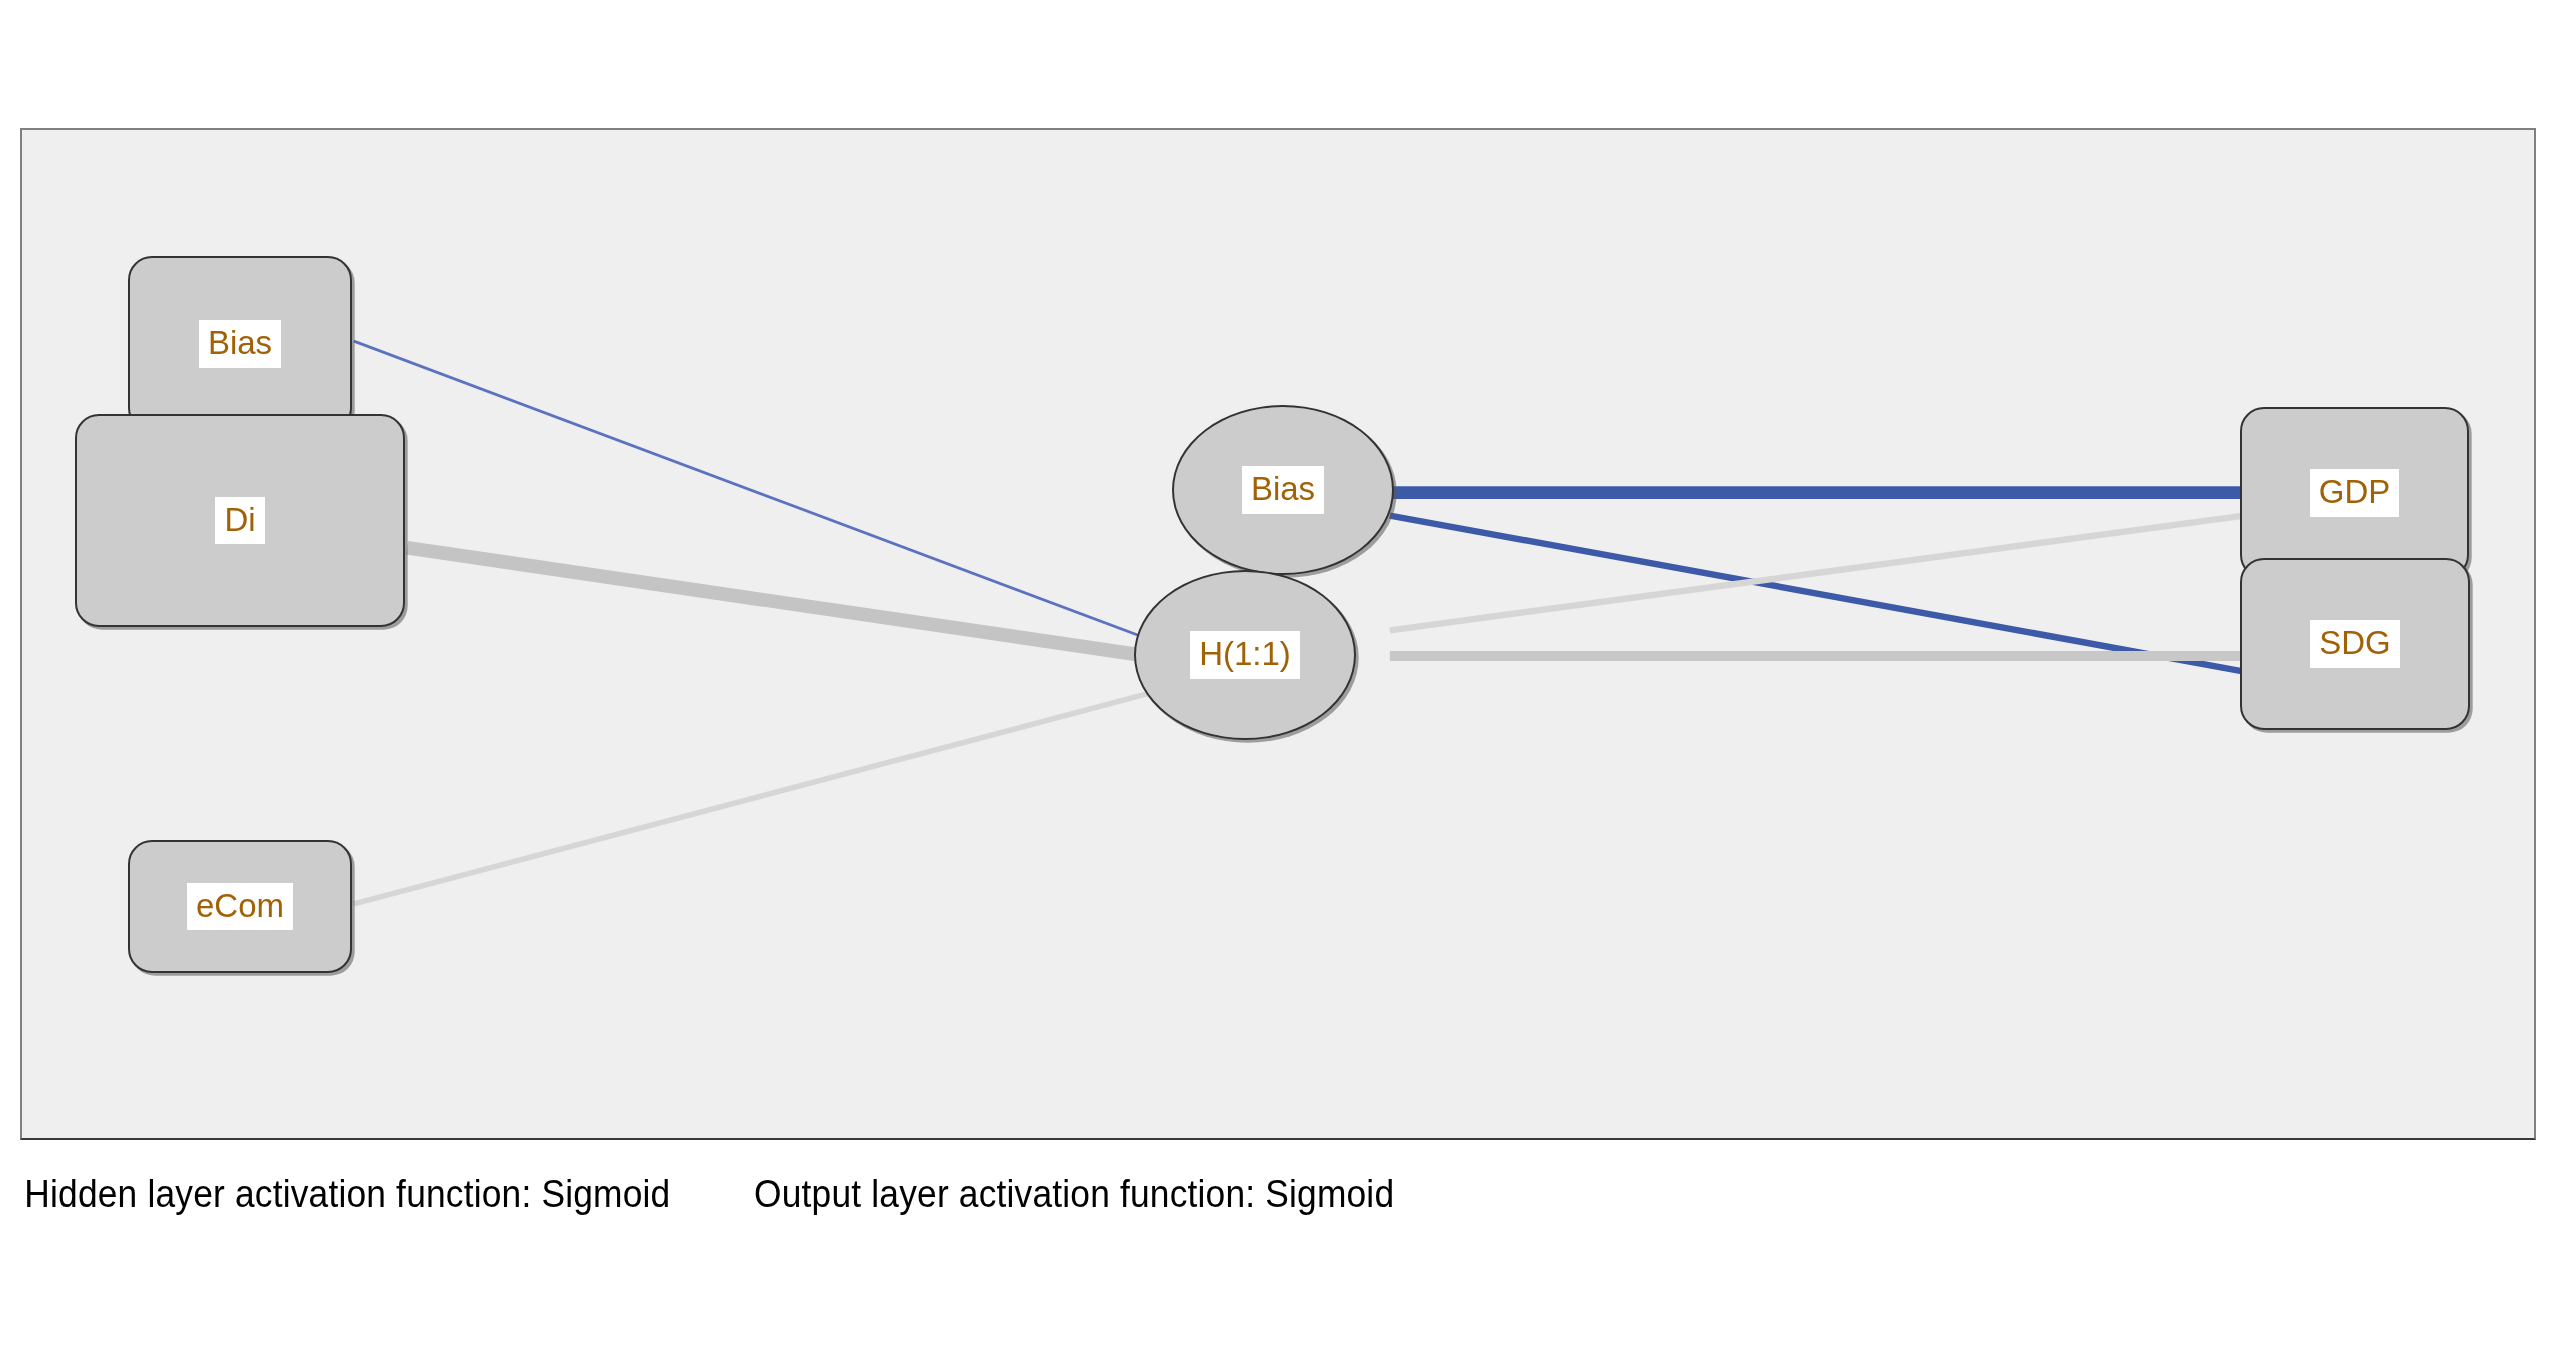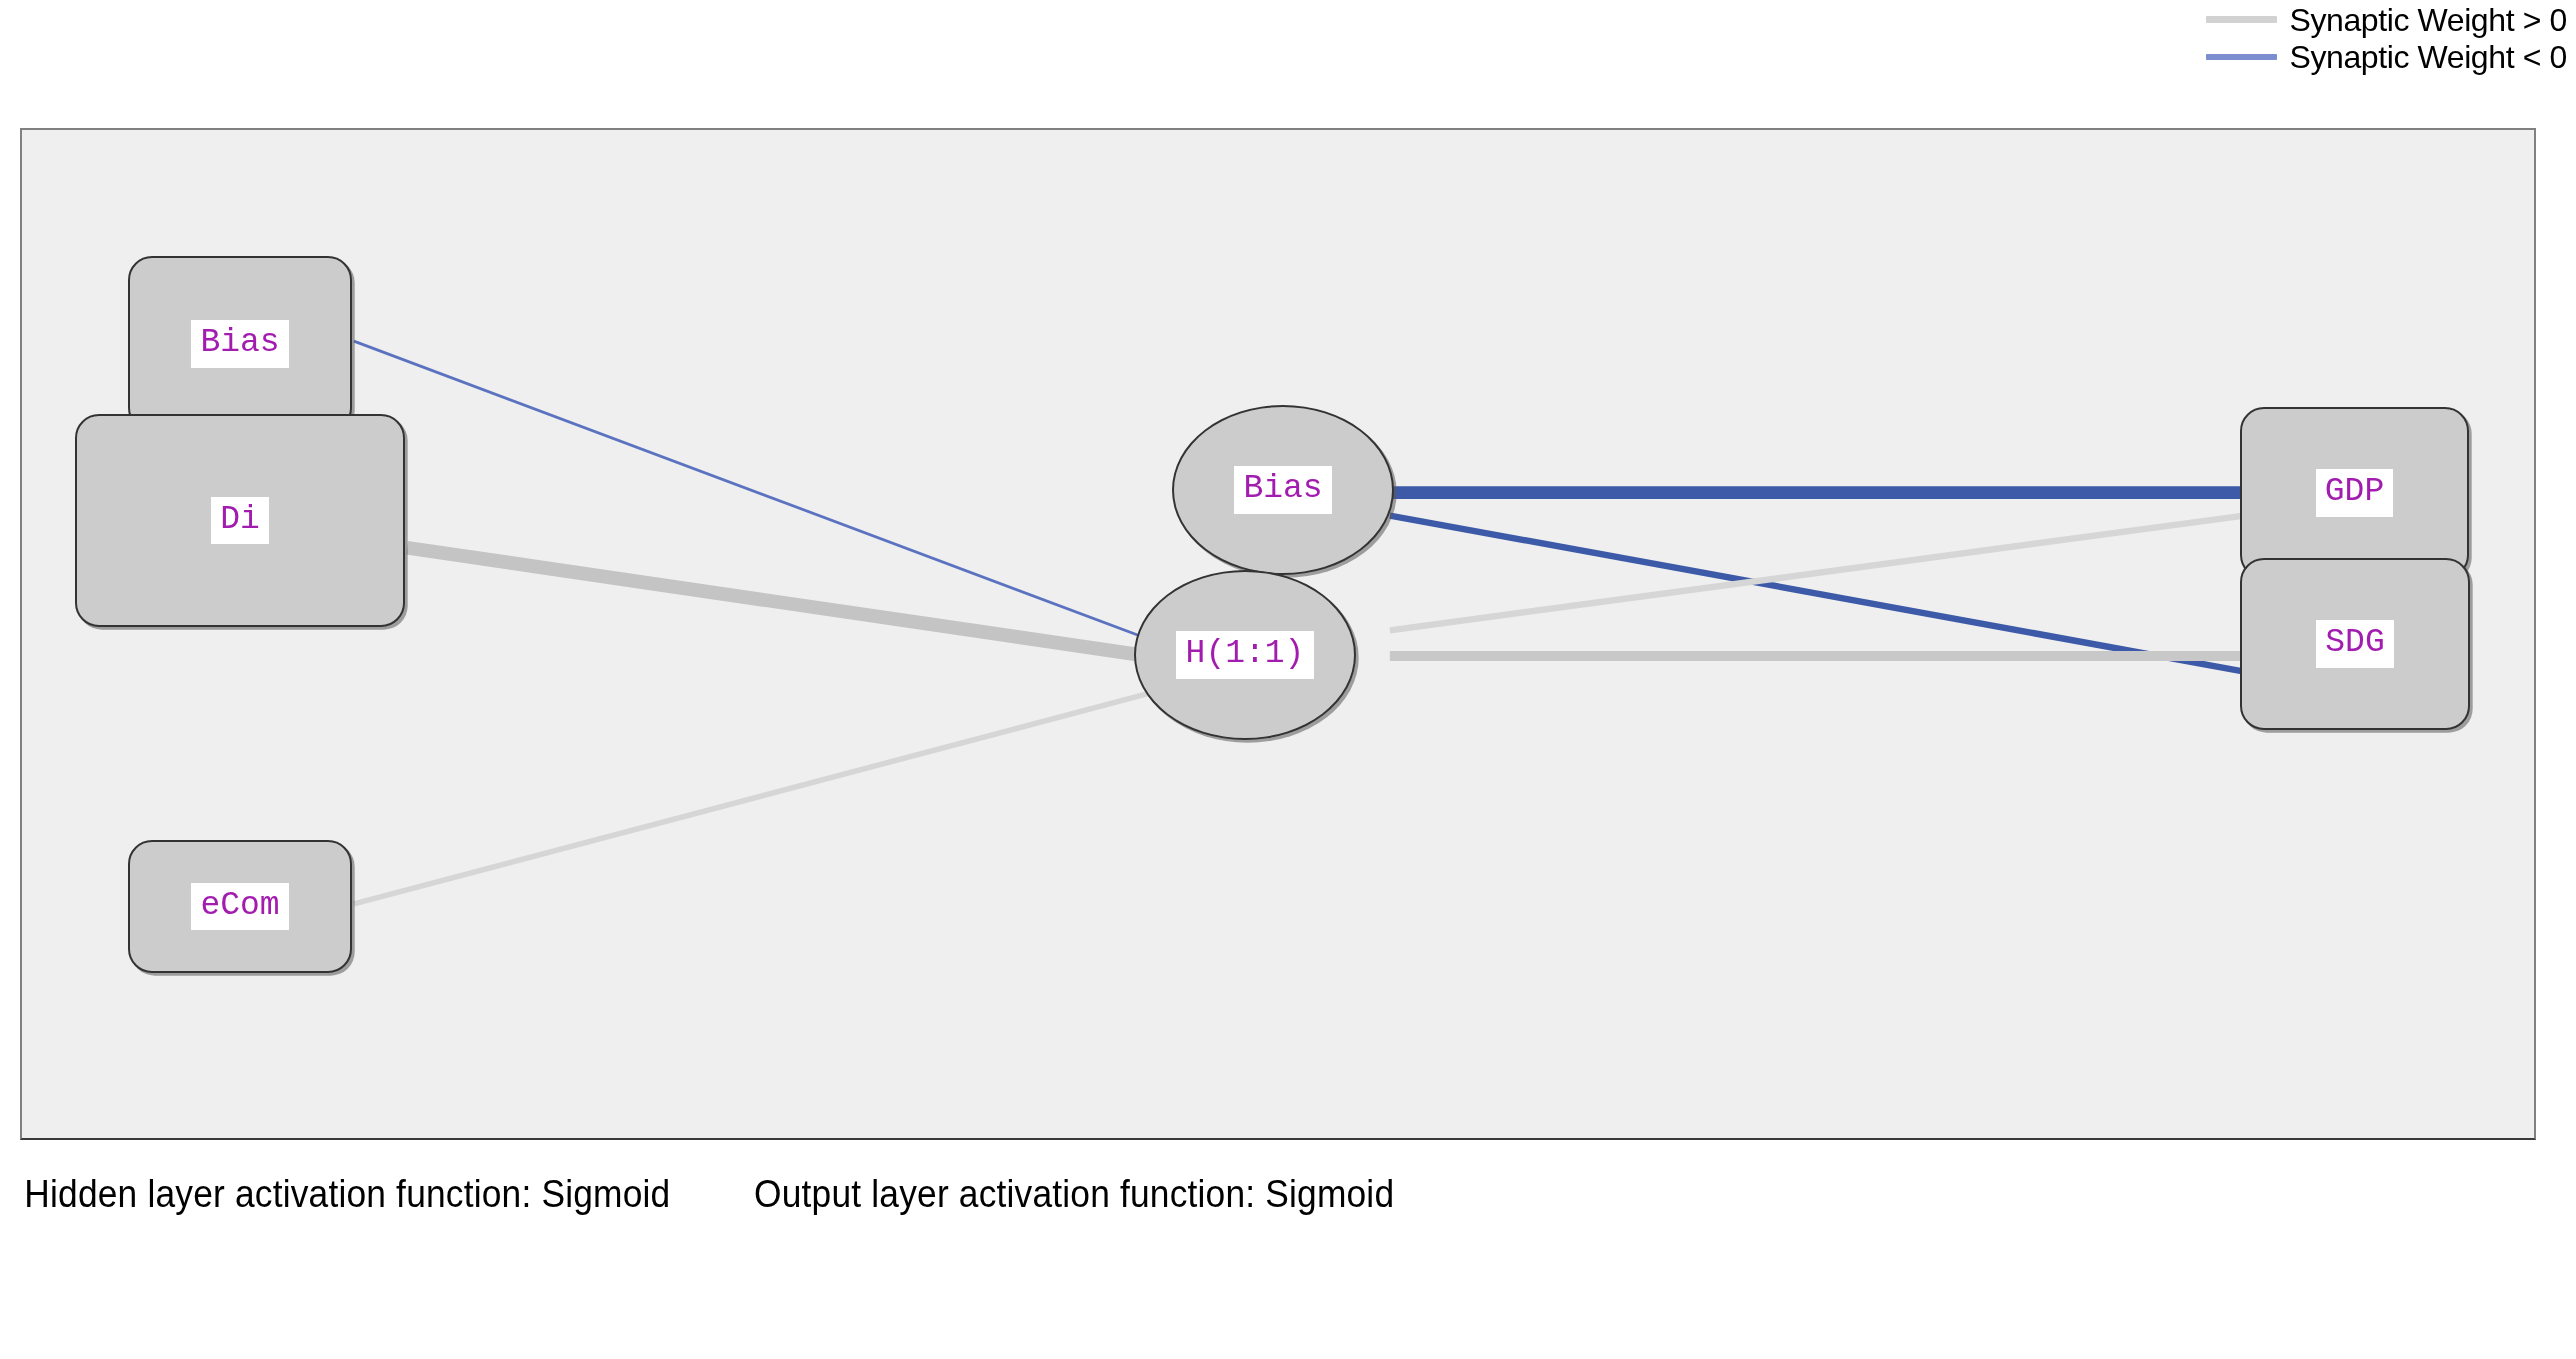--- a/index.html
+++ b/index.html
@@ -81,25 +81,25 @@
     border: 2.7px solid #333333;
     display: flex;
     align-items: center;
     justify-content: center;
     box-shadow: 2.7px 2.7px 0 rgba(90,90,90,0.55);
   }
   .node.rect { border-radius: 24px; }
   .node.ellipse { border-radius: 50%; }
   .node-label {
     background: #ffffff;
-    color: #a21caf;
+    color: #a16207;
     font-size: 33px;
     line-height: 1.18;
     padding: 3.7px 9.2px 4.6px 9.2px;
-    font-family: Liberation Mono, monospace;
+    font-family: Liberation Sans, sans-serif;
     white-space: nowrap;
   }
 
   
   .captions {
     position: absolute;
     left: 0;
     top: 1173px;
     width: 2576px;
     display: flex;
@@ -114,30 +114,20 @@
     letter-spacing: 0.2px;
     transform: scaleX(0.93);
     transform-origin: center center;
   }
 </style>
 </head>
 <body>
 
 <div id="root">
 
-  <div class="legend">
-    <div class="legend-row">
-      <span class="legend-swatch" style="background: rgb(210, 210, 210);"></span>
-      <span class="legend-label">Synaptic Weight &gt; 0</span>
-    </div>
-    <div class="legend-row">
-      <span class="legend-swatch" style="background: rgb(123, 143, 208);"></span>
-      <span class="legend-label">Synaptic Weight &lt; 0</span>
-    </div>
-  </div>
 
   <div class="panel">
     <svg class="panel-svg" id="edges-svg" viewBox="0 0 2740 1098" preserveAspectRatio="none">
         <line x1="362" y1="230" x2="1262" y2="567" stroke="#5a72c0" stroke-width="3"></line>
         <line x1="420" y1="455" x2="1262" y2="578" stroke="#c4c4c4" stroke-width="15"></line>
         <line x1="362" y1="843" x2="1262" y2="605" stroke="#d6d6d6" stroke-width="6"></line>
         <line x1="1492" y1="395" x2="2424" y2="395" stroke="#3d5aa8" stroke-width="14"></line>
         <line x1="1492" y1="420" x2="2424" y2="590" stroke="#3d5aa8" stroke-width="7"></line>
         <line x1="1492" y1="545" x2="2424" y2="420" stroke="#d6d6d6" stroke-width="7"></line>
         <line x1="1492" y1="573" x2="2424" y2="573" stroke="#c8c8c8" stroke-width="11"></line>

